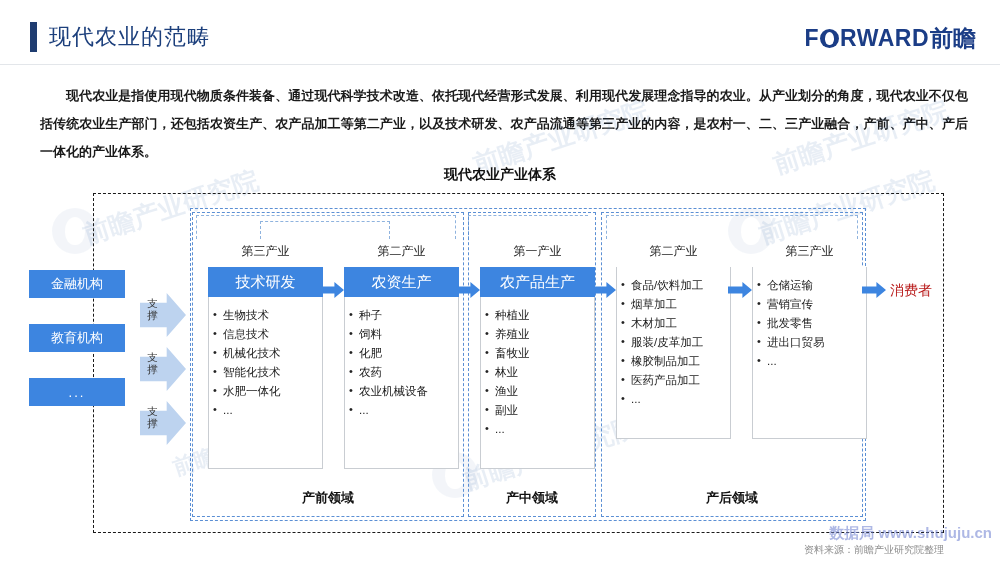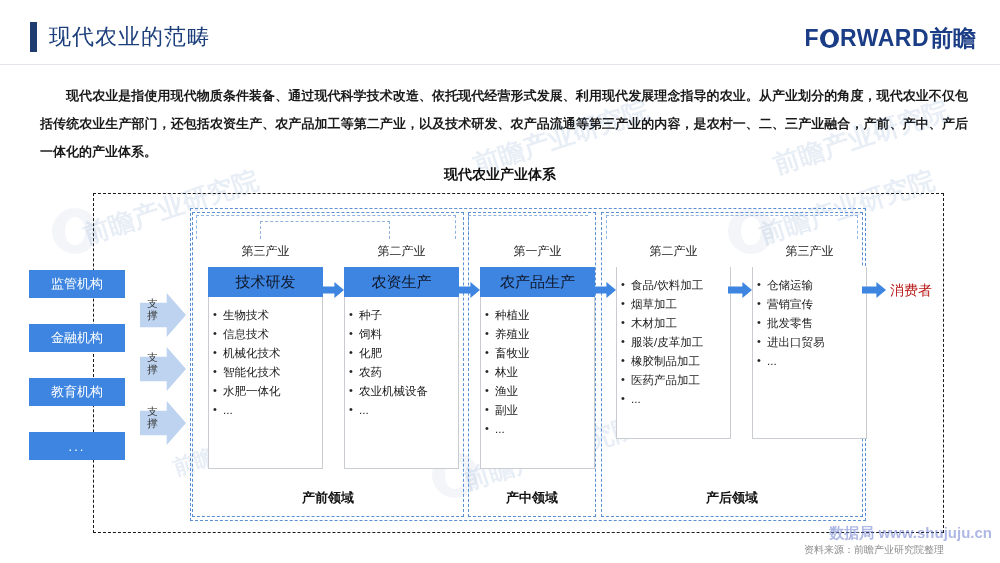--- a/index.html
+++ b/index.html
@@ -47,21 +47,21 @@
         clip-path:polygon(0 22%,58% 22%,58% 0,100% 50%,58% 100%,58% 78%,0 78%);}
   .support .lbl{position:absolute;left:6px;top:4px;width:13px;font-size:10.5px;color:#333;
         line-height:12px;text-align:center;}
 
   
   .band{position:absolute;border:1.2px dashed #5b8fd4;box-sizing:border-box;}
 
   
   .stage{position:absolute;width:115px;margin-left:8px;}
   .stage-sector{font-size:12px;color:#222;text-align:center;margin-bottom:7px;}
-  .stage-head{height:30px;background:#3d85e0;color:#0f172a;font-size:15px;
+  .stage-head{height:30px;background:#3d85e0;color:#ffffff;font-size:15px;
         display:flex;align-items:center;justify-content:center;}
   .stage-body{border:1px solid #c9cdd2;border-top:none;height:172px;padding:9px 0 0 4px;
         box-sizing:border-box;background:#fff;}
   .stage-body ul{list-style:none;margin:0;padding:0;}
   .stage-body li{font-size:11.5px;line-height:19px;color:#1a1a1a;position:relative;padding-left:10px;}
   .stage-body li::before{content:"•";position:absolute;left:0;top:-1px;font-size:11px;color:#222;}
 
   
   .flow-arrow{position:absolute;width:24px;height:16px;background:#3d85e0;
         clip-path:polygon(0 28%,60% 28%,60% 0,100% 50%,60% 100%,60% 72%,0 72%);}
@@ -122,21 +122,20 @@
 <div class="wm" style="left:756px;top:190px;">前瞻产业研究院</div>
 <div class="wm" style="left:470px;top:120px;">前瞻产业研究院</div>
 <div class="wm" style="left:770px;top:120px;">前瞻产业研究院</div>
 <div class="wm" style="left:170px;top:430px;font-size:22px;">前瞻产业研究院</div>
 
 <div class="diagram-title">现代农业产业体系</div>
 
 <div class="outer-dash"></div>
 
 <div class="org-col">
-  <div class="org-box">监管机构</div>
   <div class="org-box">金融机构</div>
   <div class="org-box">教育机构</div>
   <div class="org-box dots">...</div>
 </div>
 
 <div class="support" style="left:140px;top:293px;">
   <div class="arw"></div>
   <div class="lbl">支撑</div>
 </div>
 <div class="support" style="left:140px;top:347px;">

